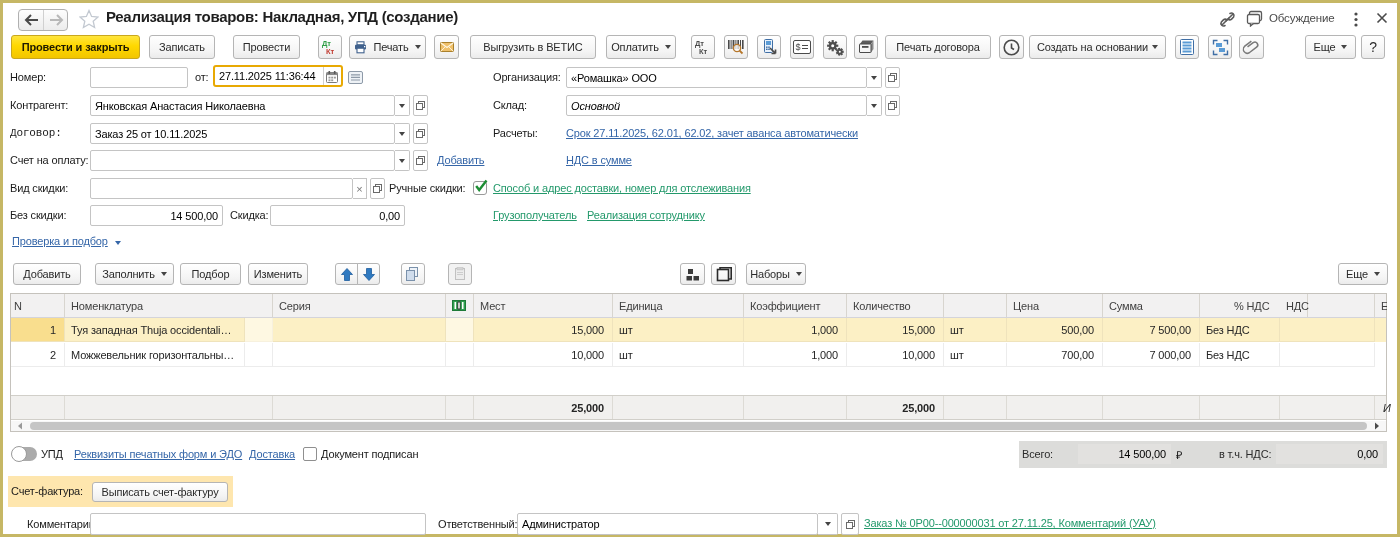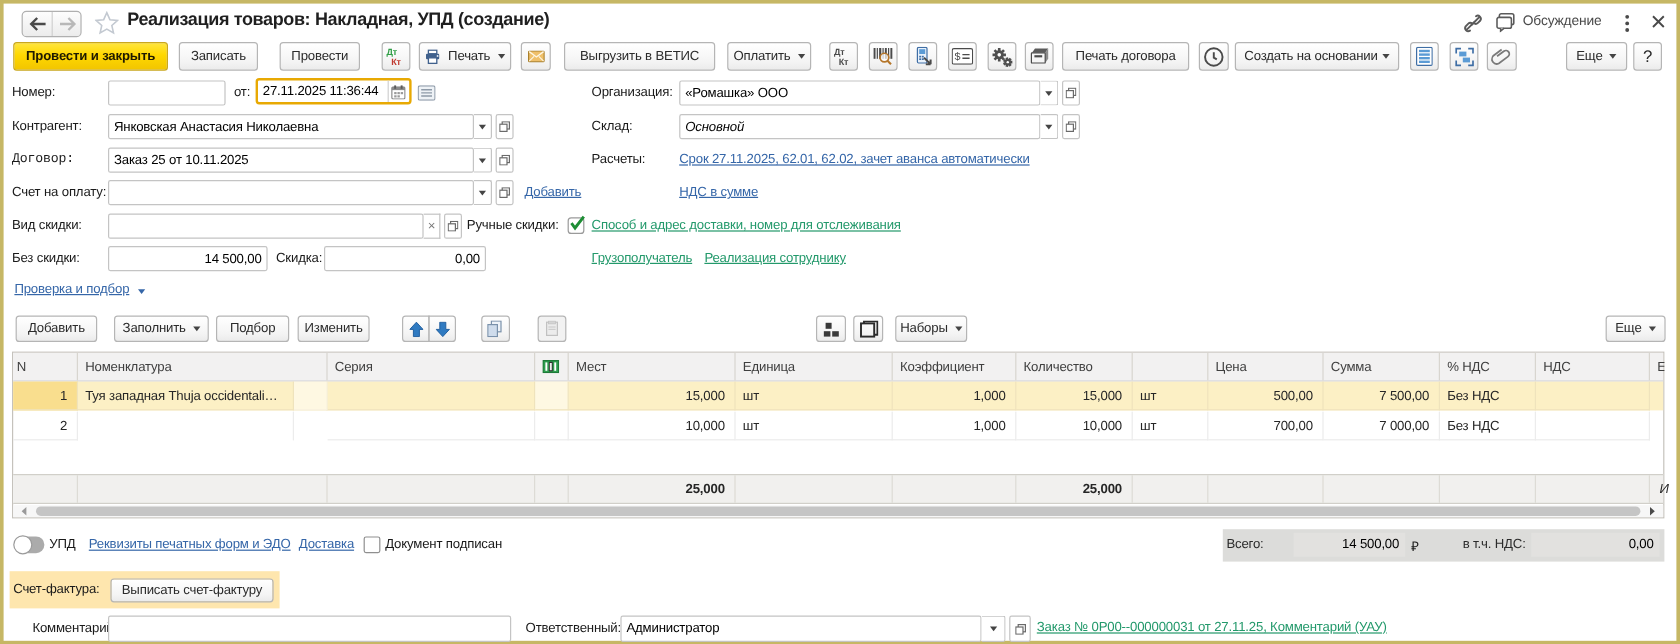--- a/index.html
+++ b/index.html
@@ -394,40 +394,41 @@
         <rect x="6.2" y="2.5" width="1.6" height="6" fill="#eee"></rect>
       </svg>
     </div>
 <div class="cell" style="left:471px; top:291px; width:139px; height:23px; color:#3f3f3f; padding:0 6px;">Мест</div>
 <div class="cell" style="left:610px; top:291px; width:131px; height:23px; color:#3f3f3f; padding:0 6px;">Единица</div>
 <div class="cell" style="left:741px; top:291px; width:103px; height:23px; color:#3f3f3f; padding:0 6px;">Коэффициент</div>
 <div class="cell" style="left:844px; top:291px; width:97px; height:23px; color:#3f3f3f; padding:0 6px;">Количество</div>
 <div class="cell" style="left:941px; top:291px; width:63px; height:23px; color:#3f3f3f; padding:0 6px;"></div>
 <div class="cell" style="left:1004px; top:291px; width:96px; height:23px; color:#3f3f3f; padding:0 6px;">Цена</div>
 <div class="cell" style="left:1100px; top:291px; width:97px; height:23px; color:#3f3f3f; padding:0 6px;">Сумма</div>
-<div class="cell" style="left:1197px; top:291px; width:80px; height:23px; color:#3f3f3f; padding:10px 6px;">% НДС</div>
+<div class="cell" style="left:1225px; top:291px; width:80px; height:23px; color:#3f3f3f; padding:10px 6px;">% НДС</div>
 <div class="cell" style="left:1277px; top:291px; width:95px; height:23px; color:#3f3f3f; padding:0 6px;">НДС</div>
 <div class="cell" style="left:1372px; top:291px; width:11px; height:23px; color:#3f3f3f; padding:0 6px; border-right:none;">Е</div>
 <div class="abs" style="left:8px; top:315px; width:1375px; height:24px; background:#fcf0c5;"></div>
 <div class="cell num" style="left:8px; top:315px; width:54px; border-right:1px solid #efe3bc; border-bottom:1px solid #efe3bc;padding:0 8px; background:#f9de8e;">1</div>
 <div class="cell" style="left:62px; top:315px; width:208px; border-right:1px solid #efe3bc; border-bottom:1px solid #efe3bc;padding:0 6px;">Туя западная Thuja occidentali…</div>
 <div class="cell" style="left:270px; top:315px; width:173px; border-right:1px solid #efe3bc; border-bottom:1px solid #efe3bc;padding:0 6px;"></div>
 <div class="cell" style="left:443px; top:315px; width:28px; border-right:1px solid #efe3bc; border-bottom:1px solid #efe3bc;padding:0 6px; background:rgba(255,255,255,0.5);"></div>
 <div class="cell num" style="left:471px; top:315px; width:139px; border-right:1px solid #efe3bc; border-bottom:1px solid #efe3bc;padding:0 8px;">15,000</div>
 <div class="cell" style="left:610px; top:315px; width:131px; border-right:1px solid #efe3bc; border-bottom:1px solid #efe3bc;padding:0 6px;">шт</div>
 <div class="cell num" style="left:741px; top:315px; width:103px; border-right:1px solid #efe3bc; border-bottom:1px solid #efe3bc;padding:0 8px;">1,000</div>
 <div class="cell num" style="left:844px; top:315px; width:97px; border-right:1px solid #efe3bc; border-bottom:1px solid #efe3bc;padding:0 8px;">15,000</div>
 <div class="cell" style="left:941px; top:315px; width:63px; border-right:1px solid #efe3bc; border-bottom:1px solid #efe3bc;padding:0 6px;">шт</div>
 <div class="cell num" style="left:1004px; top:315px; width:96px; border-right:1px solid #efe3bc; border-bottom:1px solid #efe3bc;padding:0 8px;">500,00</div>
 <div class="cell num" style="left:1100px; top:315px; width:97px; border-right:1px solid #efe3bc; border-bottom:1px solid #efe3bc;padding:0 8px;">7 500,00</div>
 <div class="cell" style="left:1197px; top:315px; width:80px; border-right:1px solid #efe3bc; border-bottom:1px solid #efe3bc;padding:0 6px;">Без НДС</div>
 <div class="cell" style="left:1277px; top:315px; width:95px; border-right:1px solid #efe3bc; border-bottom:1px solid #efe3bc;padding:0 6px;"></div>
 <div class="abs" style="left:241px; top:315px; width:1px; height:24px; background:#efe3bc;"></div>
 <div class="abs" style="left:242px; top:315px; width:28px; height:24px; background:rgba(255,255,255,0.5);"></div>
 <div class="cell num" style="left:8px; top:340px; width:54px; border-right:1px solid #ececec; border-bottom:1px solid #ececec;padding:0 8px;">2</div>
+<div class="cell" style="left:62px; top:340px; width:208px; border-right:1px solid #ececec; border-bottom:1px solid #ececec;padding:0 6px;">Можжевельник горизонтальны…</div>
 <div class="cell" style="left:270px; top:340px; width:173px; border-right:1px solid #ececec; border-bottom:1px solid #ececec;padding:0 6px;"></div>
 <div class="cell" style="left:443px; top:340px; width:28px; border-right:1px solid #ececec; border-bottom:1px solid #ececec;padding:0 6px;"></div>
 <div class="cell num" style="left:471px; top:340px; width:139px; border-right:1px solid #ececec; border-bottom:1px solid #ececec;padding:0 8px;">10,000</div>
 <div class="cell" style="left:610px; top:340px; width:131px; border-right:1px solid #ececec; border-bottom:1px solid #ececec;padding:0 6px;">шт</div>
 <div class="cell num" style="left:741px; top:340px; width:103px; border-right:1px solid #ececec; border-bottom:1px solid #ececec;padding:0 8px;">1,000</div>
 <div class="cell num" style="left:844px; top:340px; width:97px; border-right:1px solid #ececec; border-bottom:1px solid #ececec;padding:0 8px;">10,000</div>
 <div class="cell" style="left:941px; top:340px; width:63px; border-right:1px solid #ececec; border-bottom:1px solid #ececec;padding:0 6px;">шт</div>
 <div class="cell num" style="left:1004px; top:340px; width:96px; border-right:1px solid #ececec; border-bottom:1px solid #ececec;padding:0 8px;">700,00</div>
 <div class="cell num" style="left:1100px; top:340px; width:97px; border-right:1px solid #ececec; border-bottom:1px solid #ececec;padding:0 8px;">7 000,00</div>
 <div class="cell" style="left:1197px; top:340px; width:80px; border-right:1px solid #ececec; border-bottom:1px solid #ececec;padding:0 6px;">Без НДС</div>

